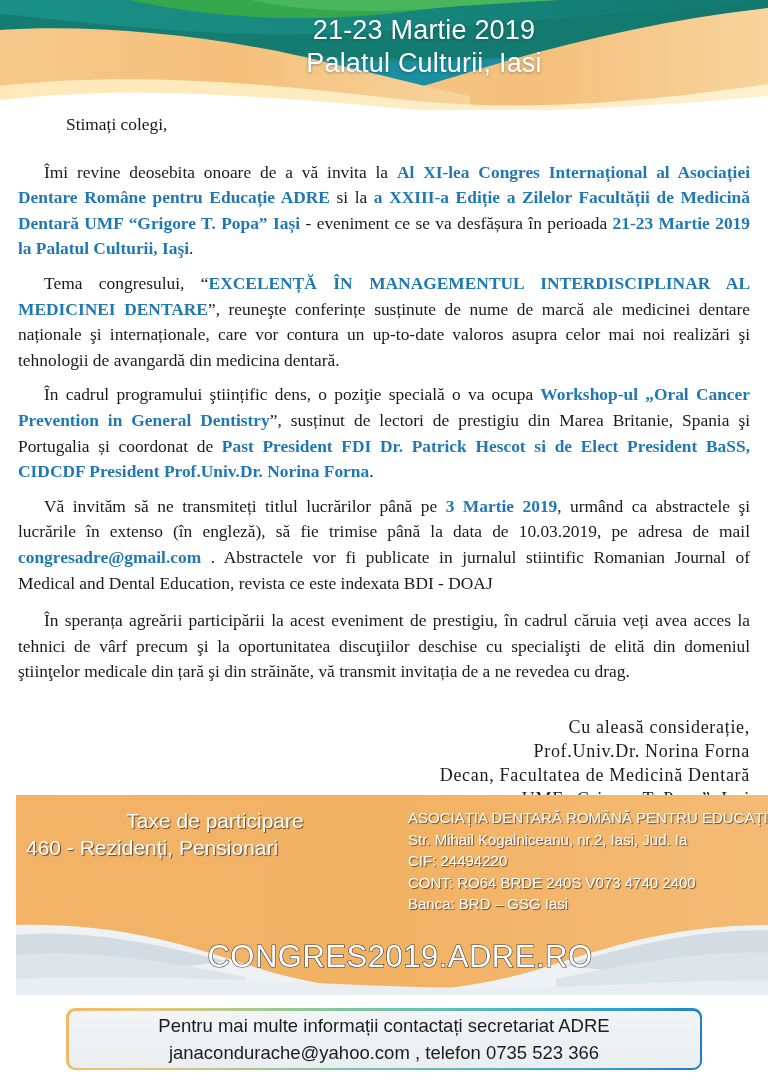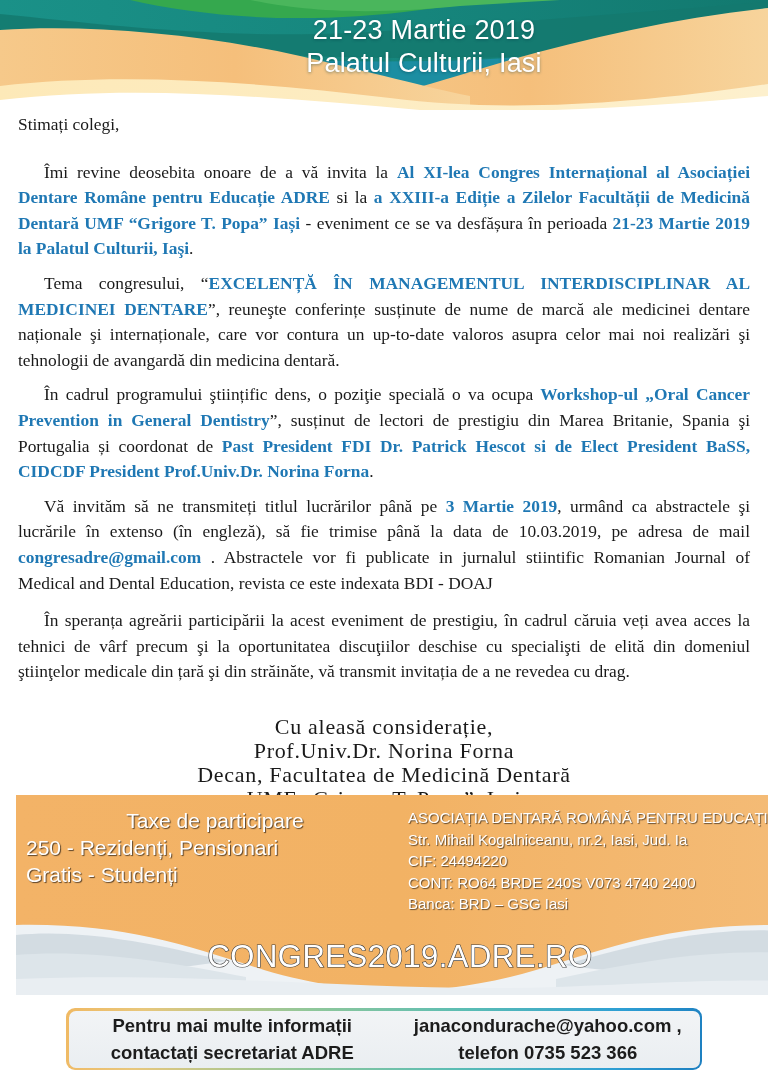--- a/index.html
+++ b/index.html
@@ -51,33 +51,33 @@
     color: #1a1a1a;
     font-family: "Liberation Serif", serif;
     font-size: 17.4px;
     line-height: 25.6px;
   }
   .para {
     margin: 0 0 9px 0;
     text-align: justify;
     text-justify: inter-word;
   }
-  .para.first { text-indent: 0; margin-bottom: 22px; }
+  .para.first { text-indent: 0; margin-bottom: 22px; margin-left: 48px; }
   .para.indent { text-indent: 26px; }
   .para.tight { margin-bottom: 20px; margin-top: 12px; }
   .hl {
     color: #1f78b4;
     font-weight: bold;
   }
   .signature {
     margin-top: 30px;
-    text-align: center;
+    text-align: right;
     line-height: 24px;
     letter-spacing: 0.7px;
-    font-size: 22px;
+    font-size: 18px;
   }
   .signature span { display: block; }
 
   
   .orange-band {
     position: absolute;
     top: 795px;
     left: 16px;
     width: 768px;
     height: 200px;
@@ -145,25 +145,24 @@
     background: linear-gradient(100deg, #f0b963 0%, #e8c77c 12%, #8fc79a 38%, #5bbdb4 62%, #2e9fd4 86%, #1d7fc0 100%);
     box-sizing: border-box;
     z-index: 7;
   }
   .contact-inner {
     width: 100%;
     height: 100%;
     border-radius: 7px;
     background: linear-gradient(180deg, #f2f4f6 0%, #eaeef1 100%);
     display: flex;
-    flex-direction: row;
+    flex-direction: column;
     align-items: center;
     justify-content: center;
     box-sizing: border-box;
-    font-weight: bold;
   }
   .contact-line {
     font-family: "Liberation Sans", sans-serif;
     font-size: 18.5px;
     line-height: 27px;
     color: #1c1c1c;
     text-align: center;
   }
 </style>
 </head>
@@ -251,22 +250,21 @@
     <path d="M0,160 C70,154 150,166 230,182 L230,200 L0,200 Z" fill="#dde5ea"></path>
 
     <path d="M768,136 C700,132 630,146 548,170 C610,180 700,182 768,176 Z" fill="#ccd6dd" opacity="0.8"></path>
     <path d="M768,158 C700,154 620,166 540,184 L540,200 L768,200 Z" fill="#dde5ea"></path>
 
     <path d="M0,184 C200,176 360,198 540,192 C640,188 710,184 768,186 L768,200 L0,200 Z" fill="#e9eef2"></path>
   </svg>
 
   <div class="fees">
     <span class="fees-title">Taxe de participare</span>
-    <span class="fees-line">250 - Rezidenți, Pensionari</span>
-    <span class="fees-line">Gratis - Studenți</span>
+    <span class="fees-line">460 - Rezidenți, Pensionari</span>
   </div>
 
   <div class="org">
     <span>ASOCIAȚIA DENTARĂ ROMÂNĂ PENTRU EDUCAȚIE</span>
     <span>Str. Mihail Kogalniceanu, nr.2, Iasi, Jud. Ia</span>
     <span>CIF: 24494220</span>
     <span>CONT: RO64 BRDE 240S V073 4740 2400</span>
     <span>Banca: BRD – GSG Iasi</span>
   </div>
 

